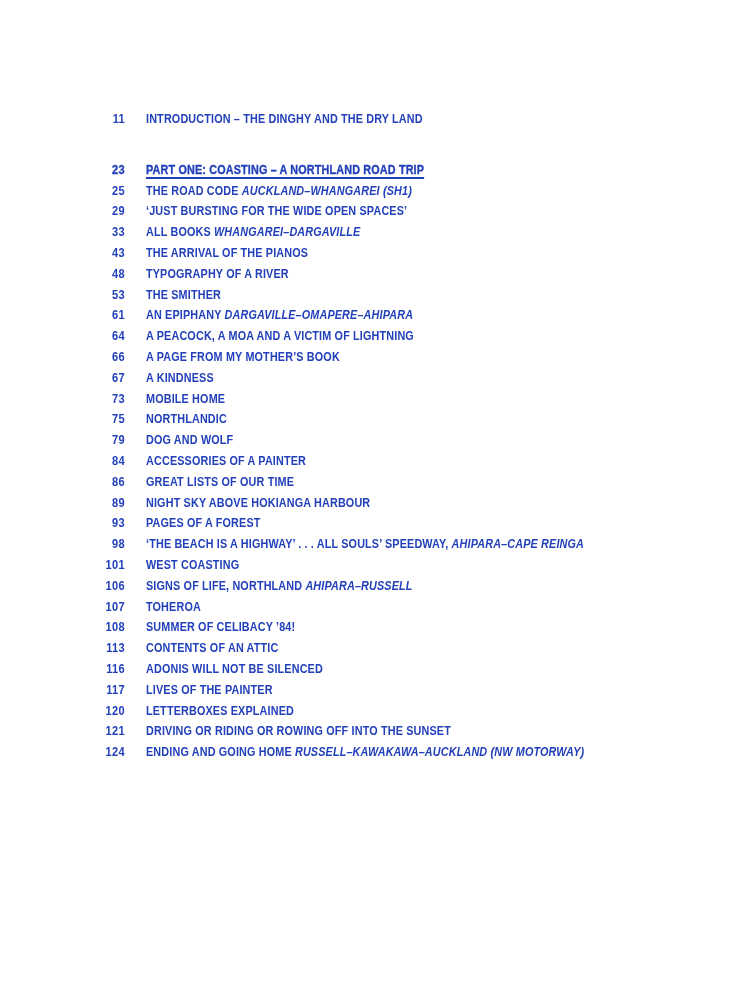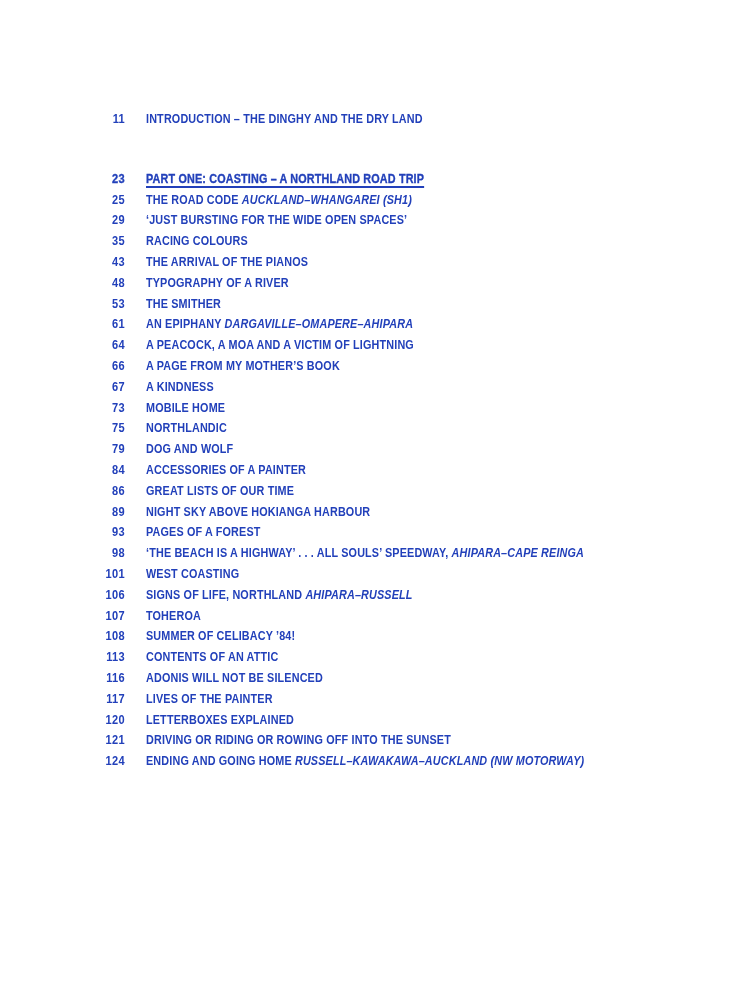--- a/index.html
+++ b/index.html
@@ -22,21 +22,21 @@
     font-weight: bold;
   }
   .toc-row {
     display: flex;
     align-items: baseline;
     height: 20.8px;
     line-height: 20.8px;
     white-space: nowrap;
   }
   .toc-row.gap-before {
-    margin-top: 39px;
+    margin-top: 30px;
   }
   .toc-num {
     flex: 0 0 40px;
     text-align: right;
     font-size: 13px;
     letter-spacing: 0.4px;
     transform: scaleX(0.85);
     transform-origin: 100% 50%;
   }
   .toc-title {
@@ -74,22 +74,22 @@
   </div>
       <div class="toc-row">
     <span class="toc-num">25</span>
     <span class="toc-title"><span>THE ROAD CODE </span><i>AUCKLAND–WHANGAREI (SH1)</i></span>
   </div>
       <div class="toc-row">
     <span class="toc-num">29</span>
     <span class="toc-title"><span>‘JUST BURSTING FOR THE WIDE OPEN SPACES’</span></span>
   </div>
       <div class="toc-row">
-    <span class="toc-num">35</span>
-    <span class="toc-title"><span>RACING COLOURS</span></span>
+    <span class="toc-num">33</span>
+    <span class="toc-title"><span>ALL BOOKS </span><i>WHANGAREI–DARGAVILLE</i></span>
   </div>
       <div class="toc-row">
     <span class="toc-num">43</span>
     <span class="toc-title"><span>THE ARRIVAL OF THE PIANOS</span></span>
   </div>
       <div class="toc-row">
     <span class="toc-num">48</span>
     <span class="toc-title"><span>TYPOGRAPHY OF A RIVER</span></span>
   </div>
       <div class="toc-row">

